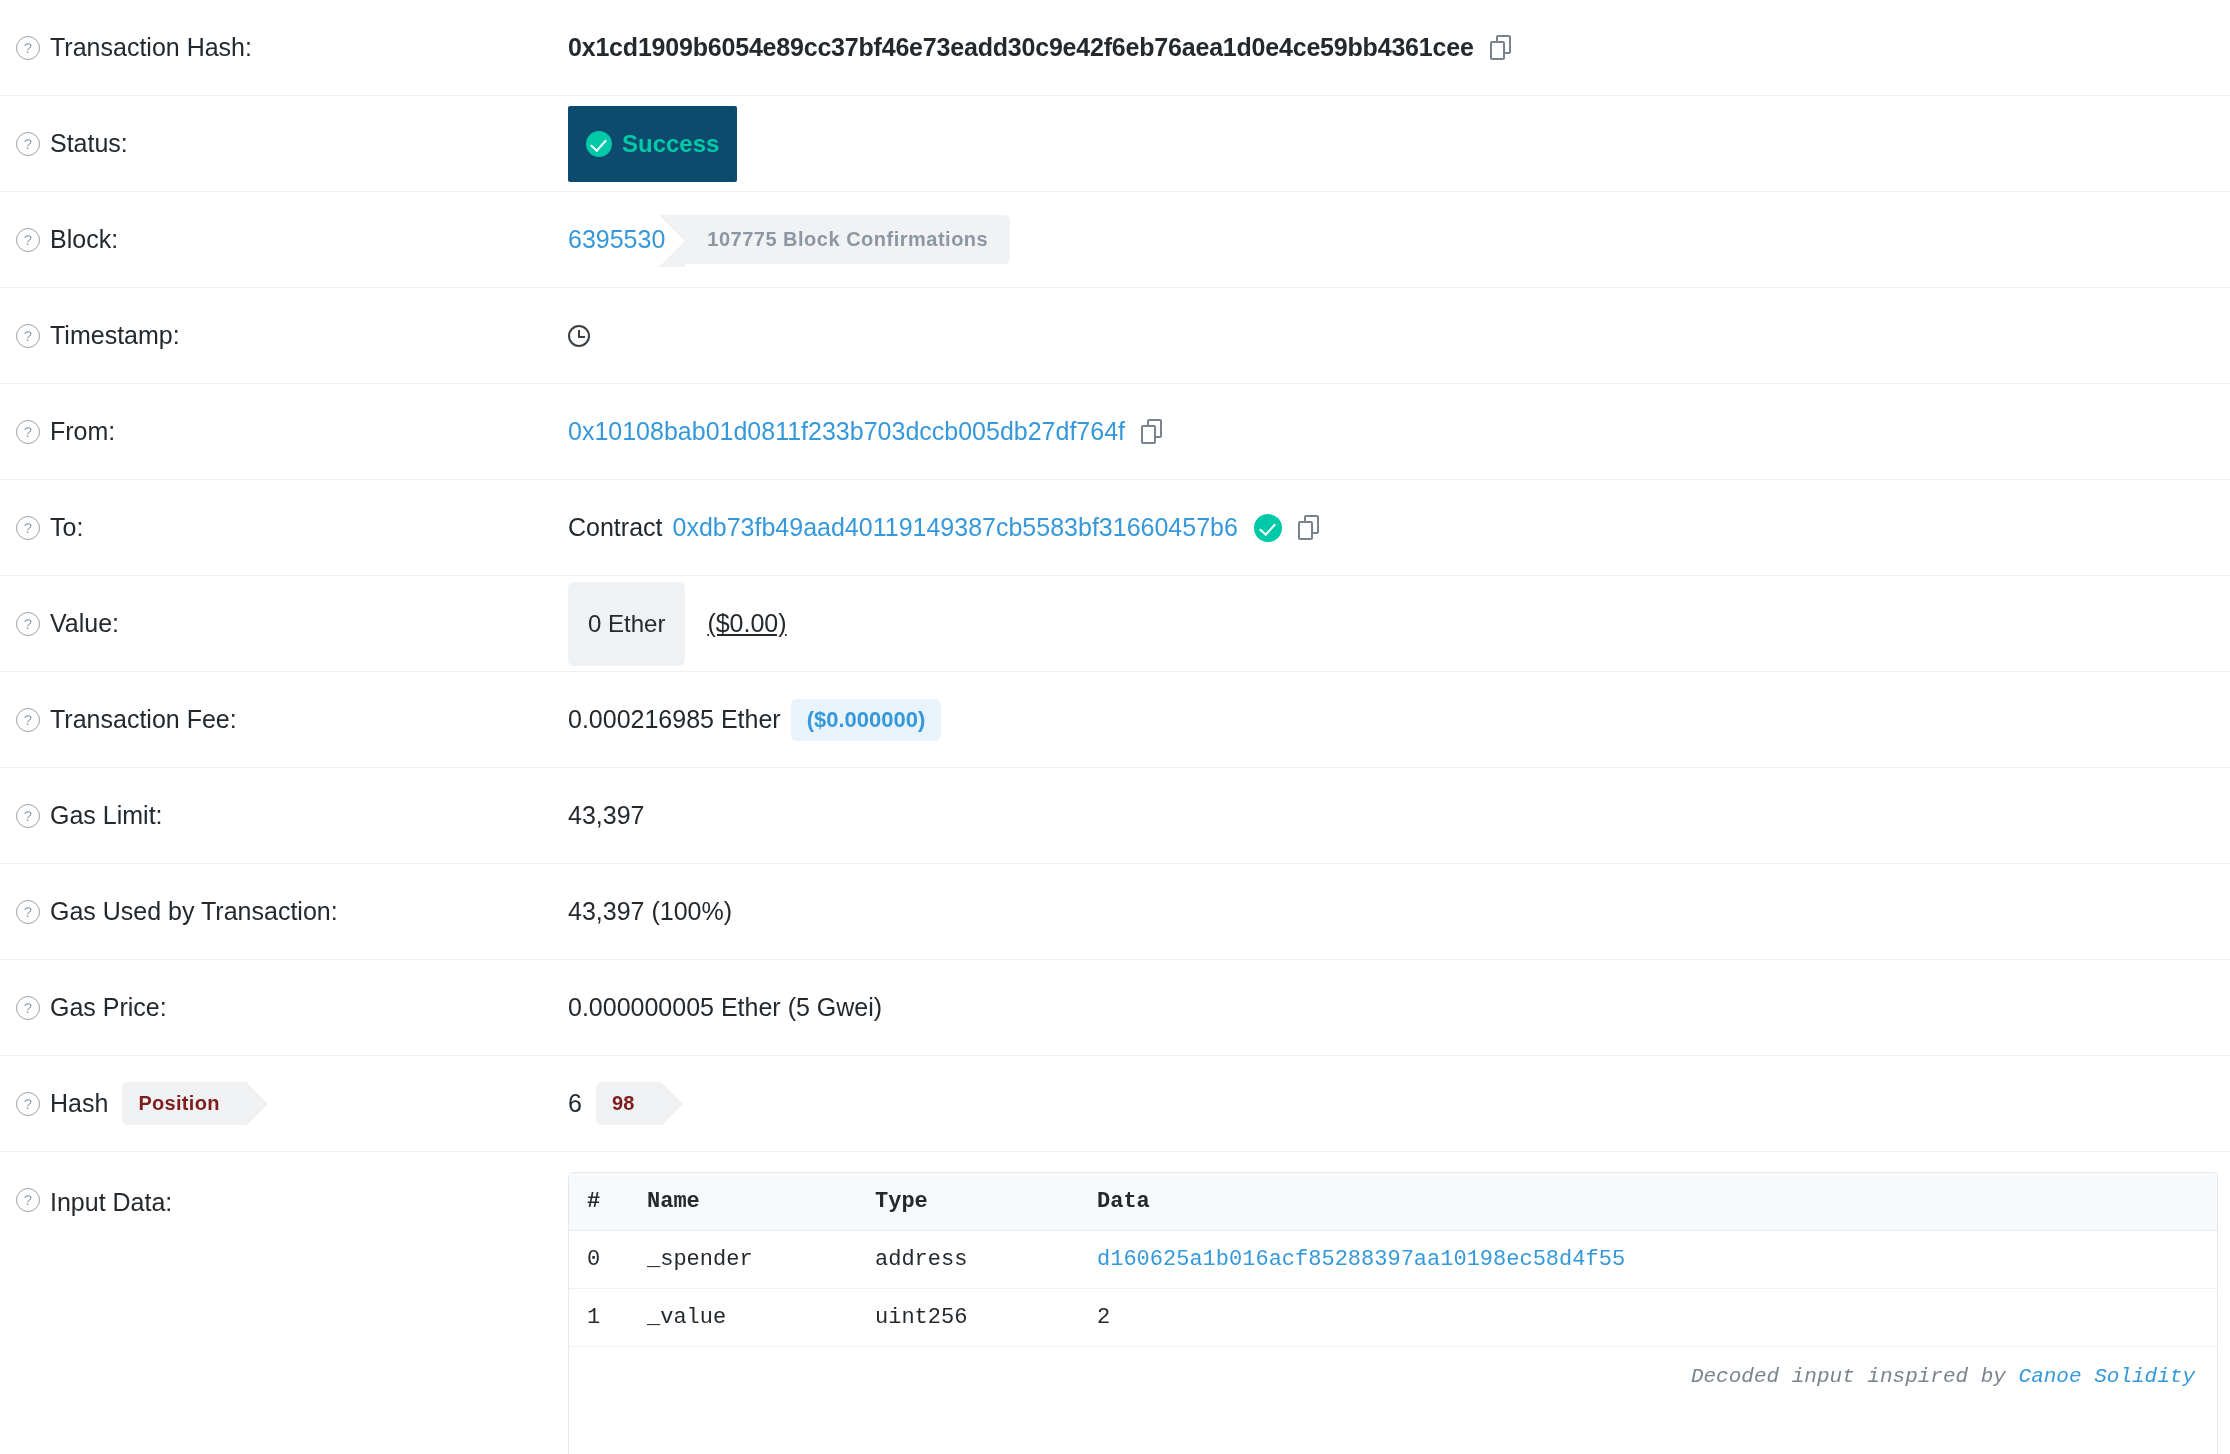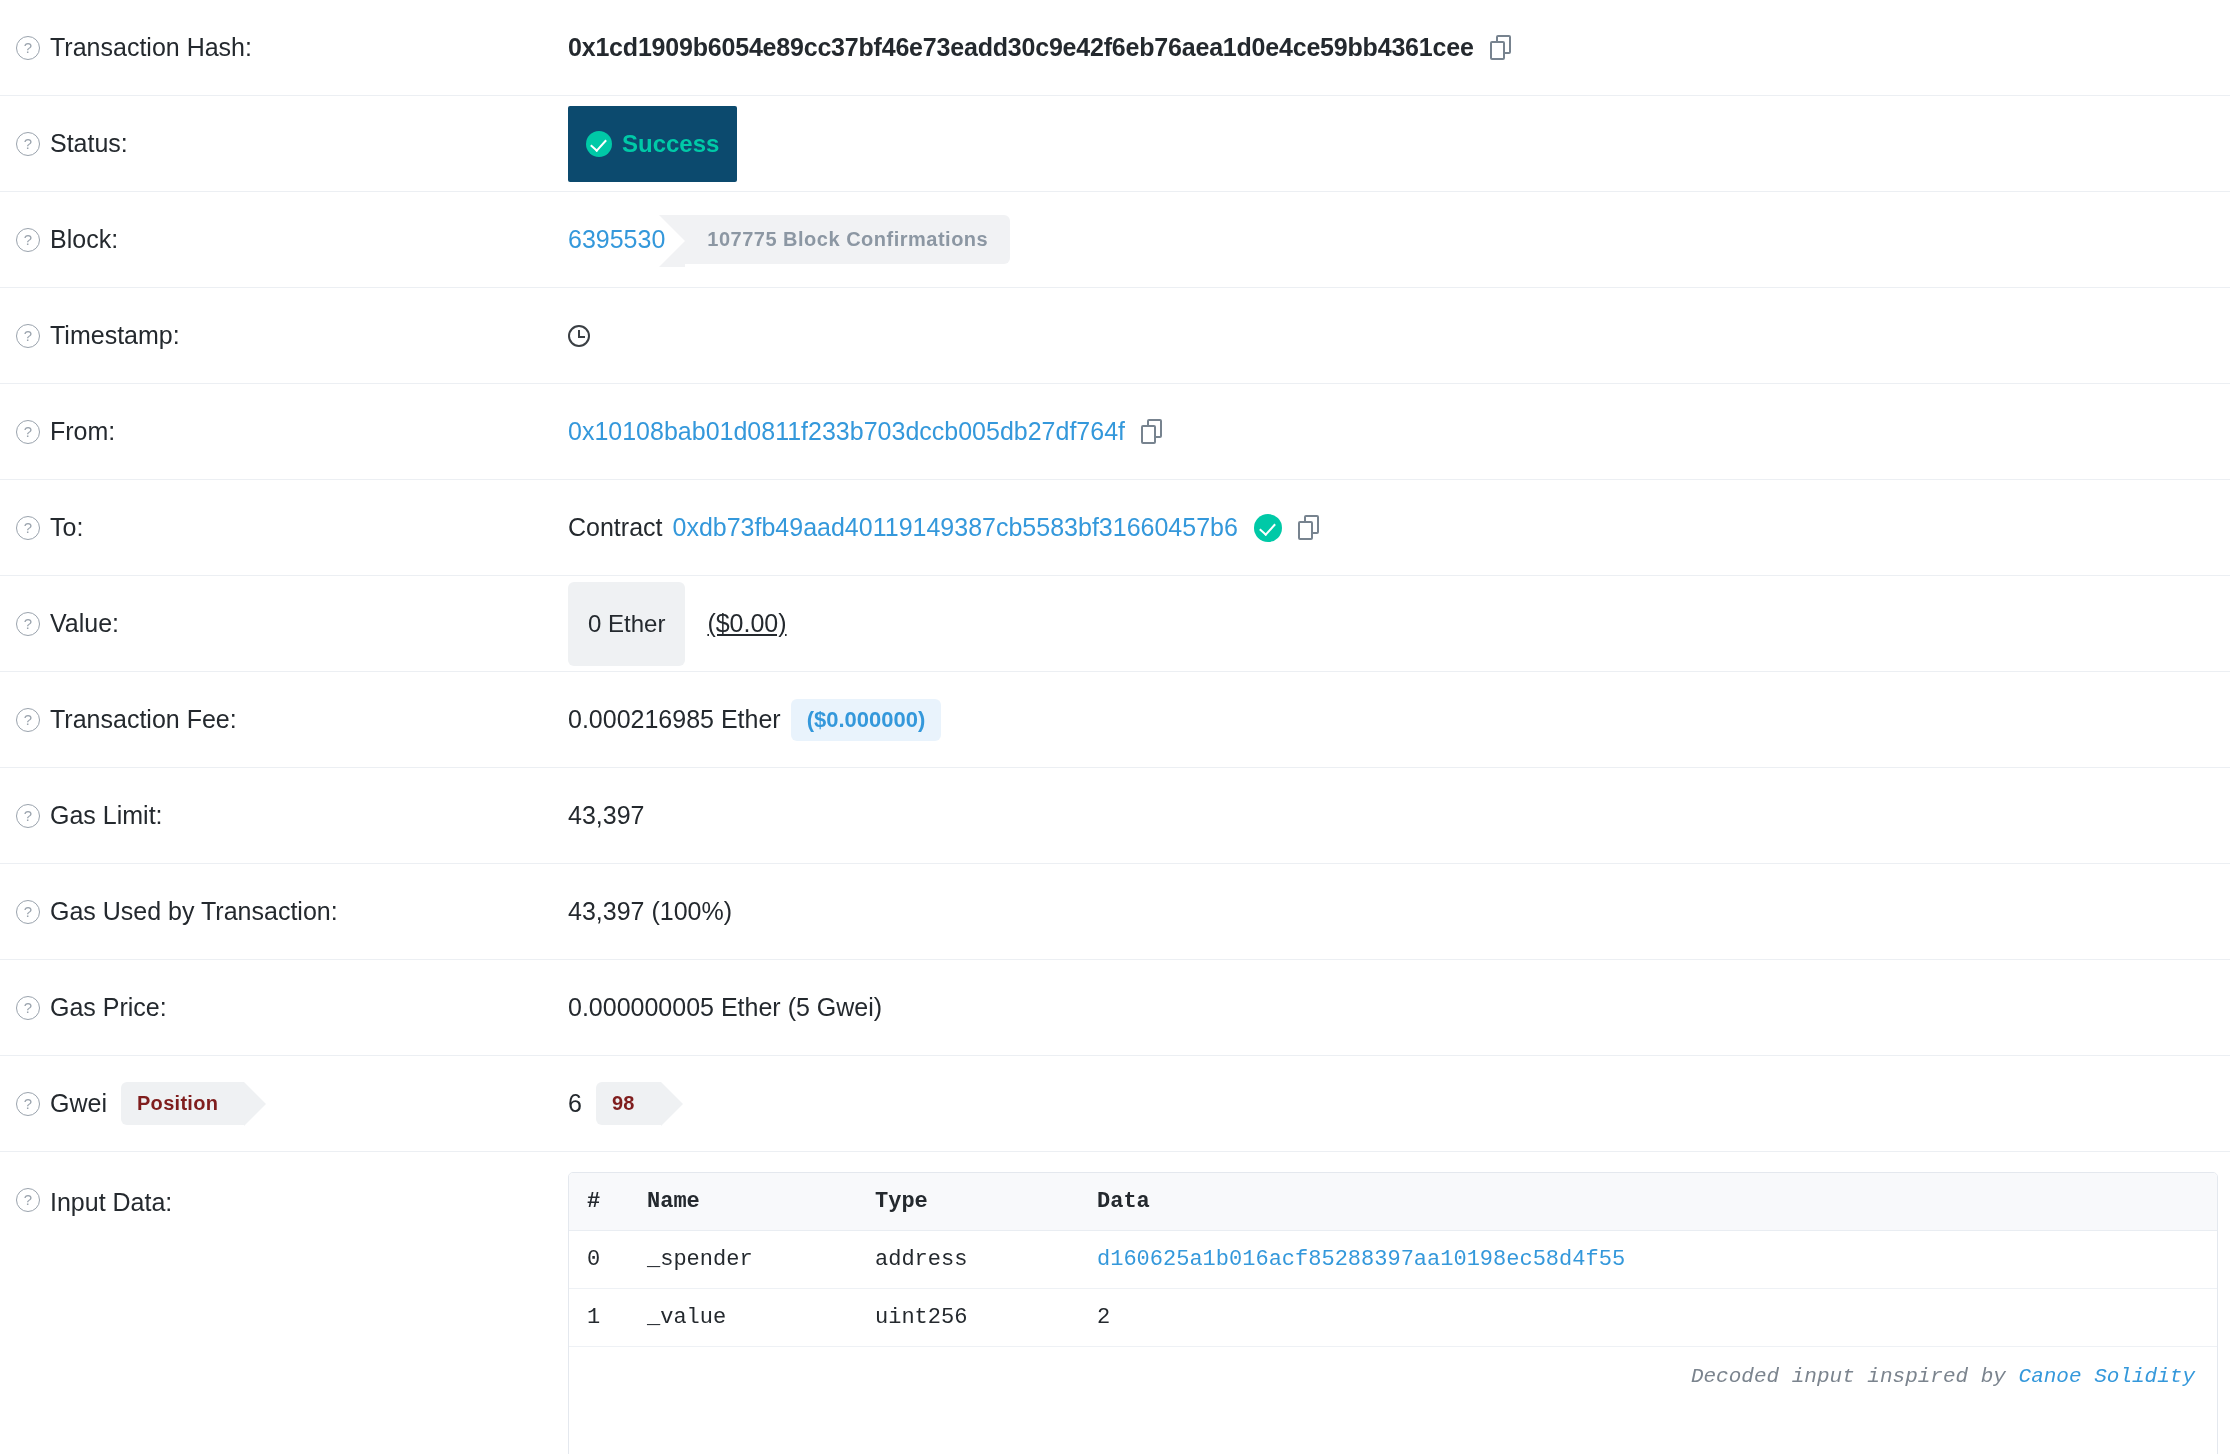--- a/index.html
+++ b/index.html
@@ -410,21 +410,21 @@
       <span class="lbl-text">Gas Price:</span>
     </div>
     <div class="val-cell">
       <span class="val-text">0.000000005 Ether (5 Gwei)</span>
     </div>
   </div>
 
   <div class="row">
     <div class="lbl-cell">
       <span class="qmark">?</span>
-      <span class="lbl-text">Gwei</span>
+      <span class="lbl-text">Hash</span>
       <span class="tag-arrow">Position</span>
     </div>
     <div class="val-cell">
       <span class="val-text">6</span>
       <span class="tag-arrow">98</span>
     </div>
   </div>
 
   <div class="row tall">
     <div class="lbl-cell">

